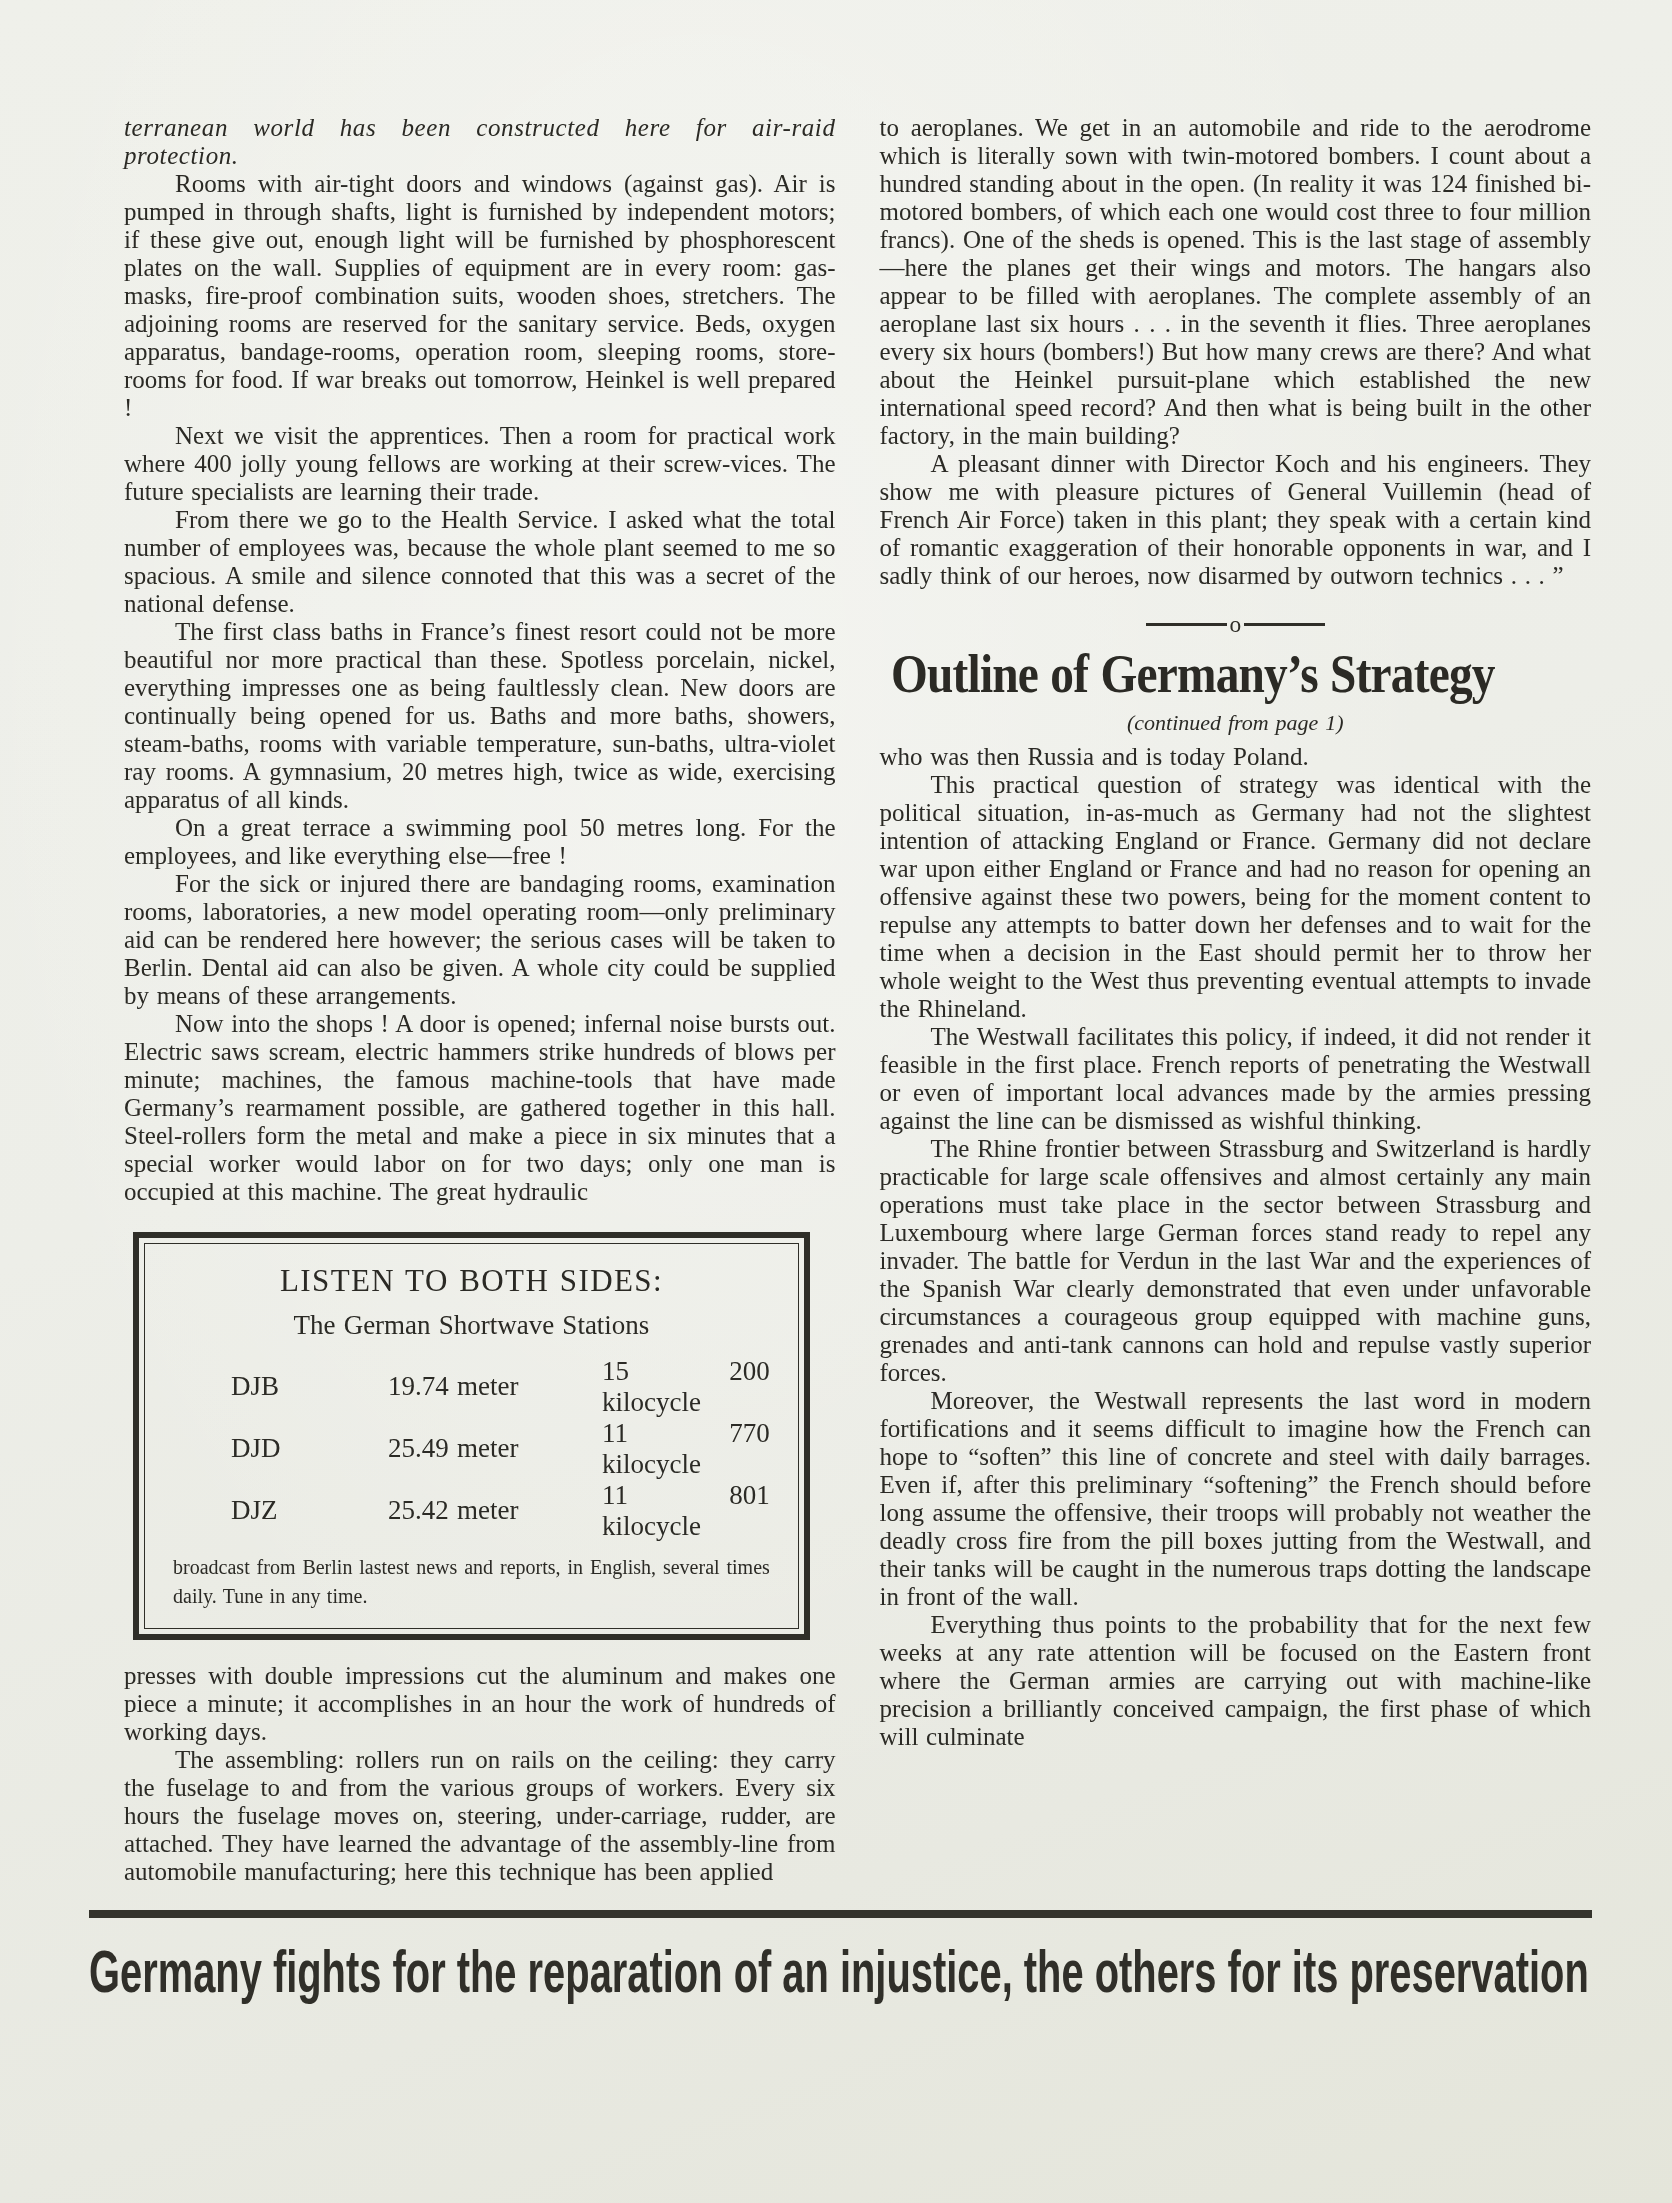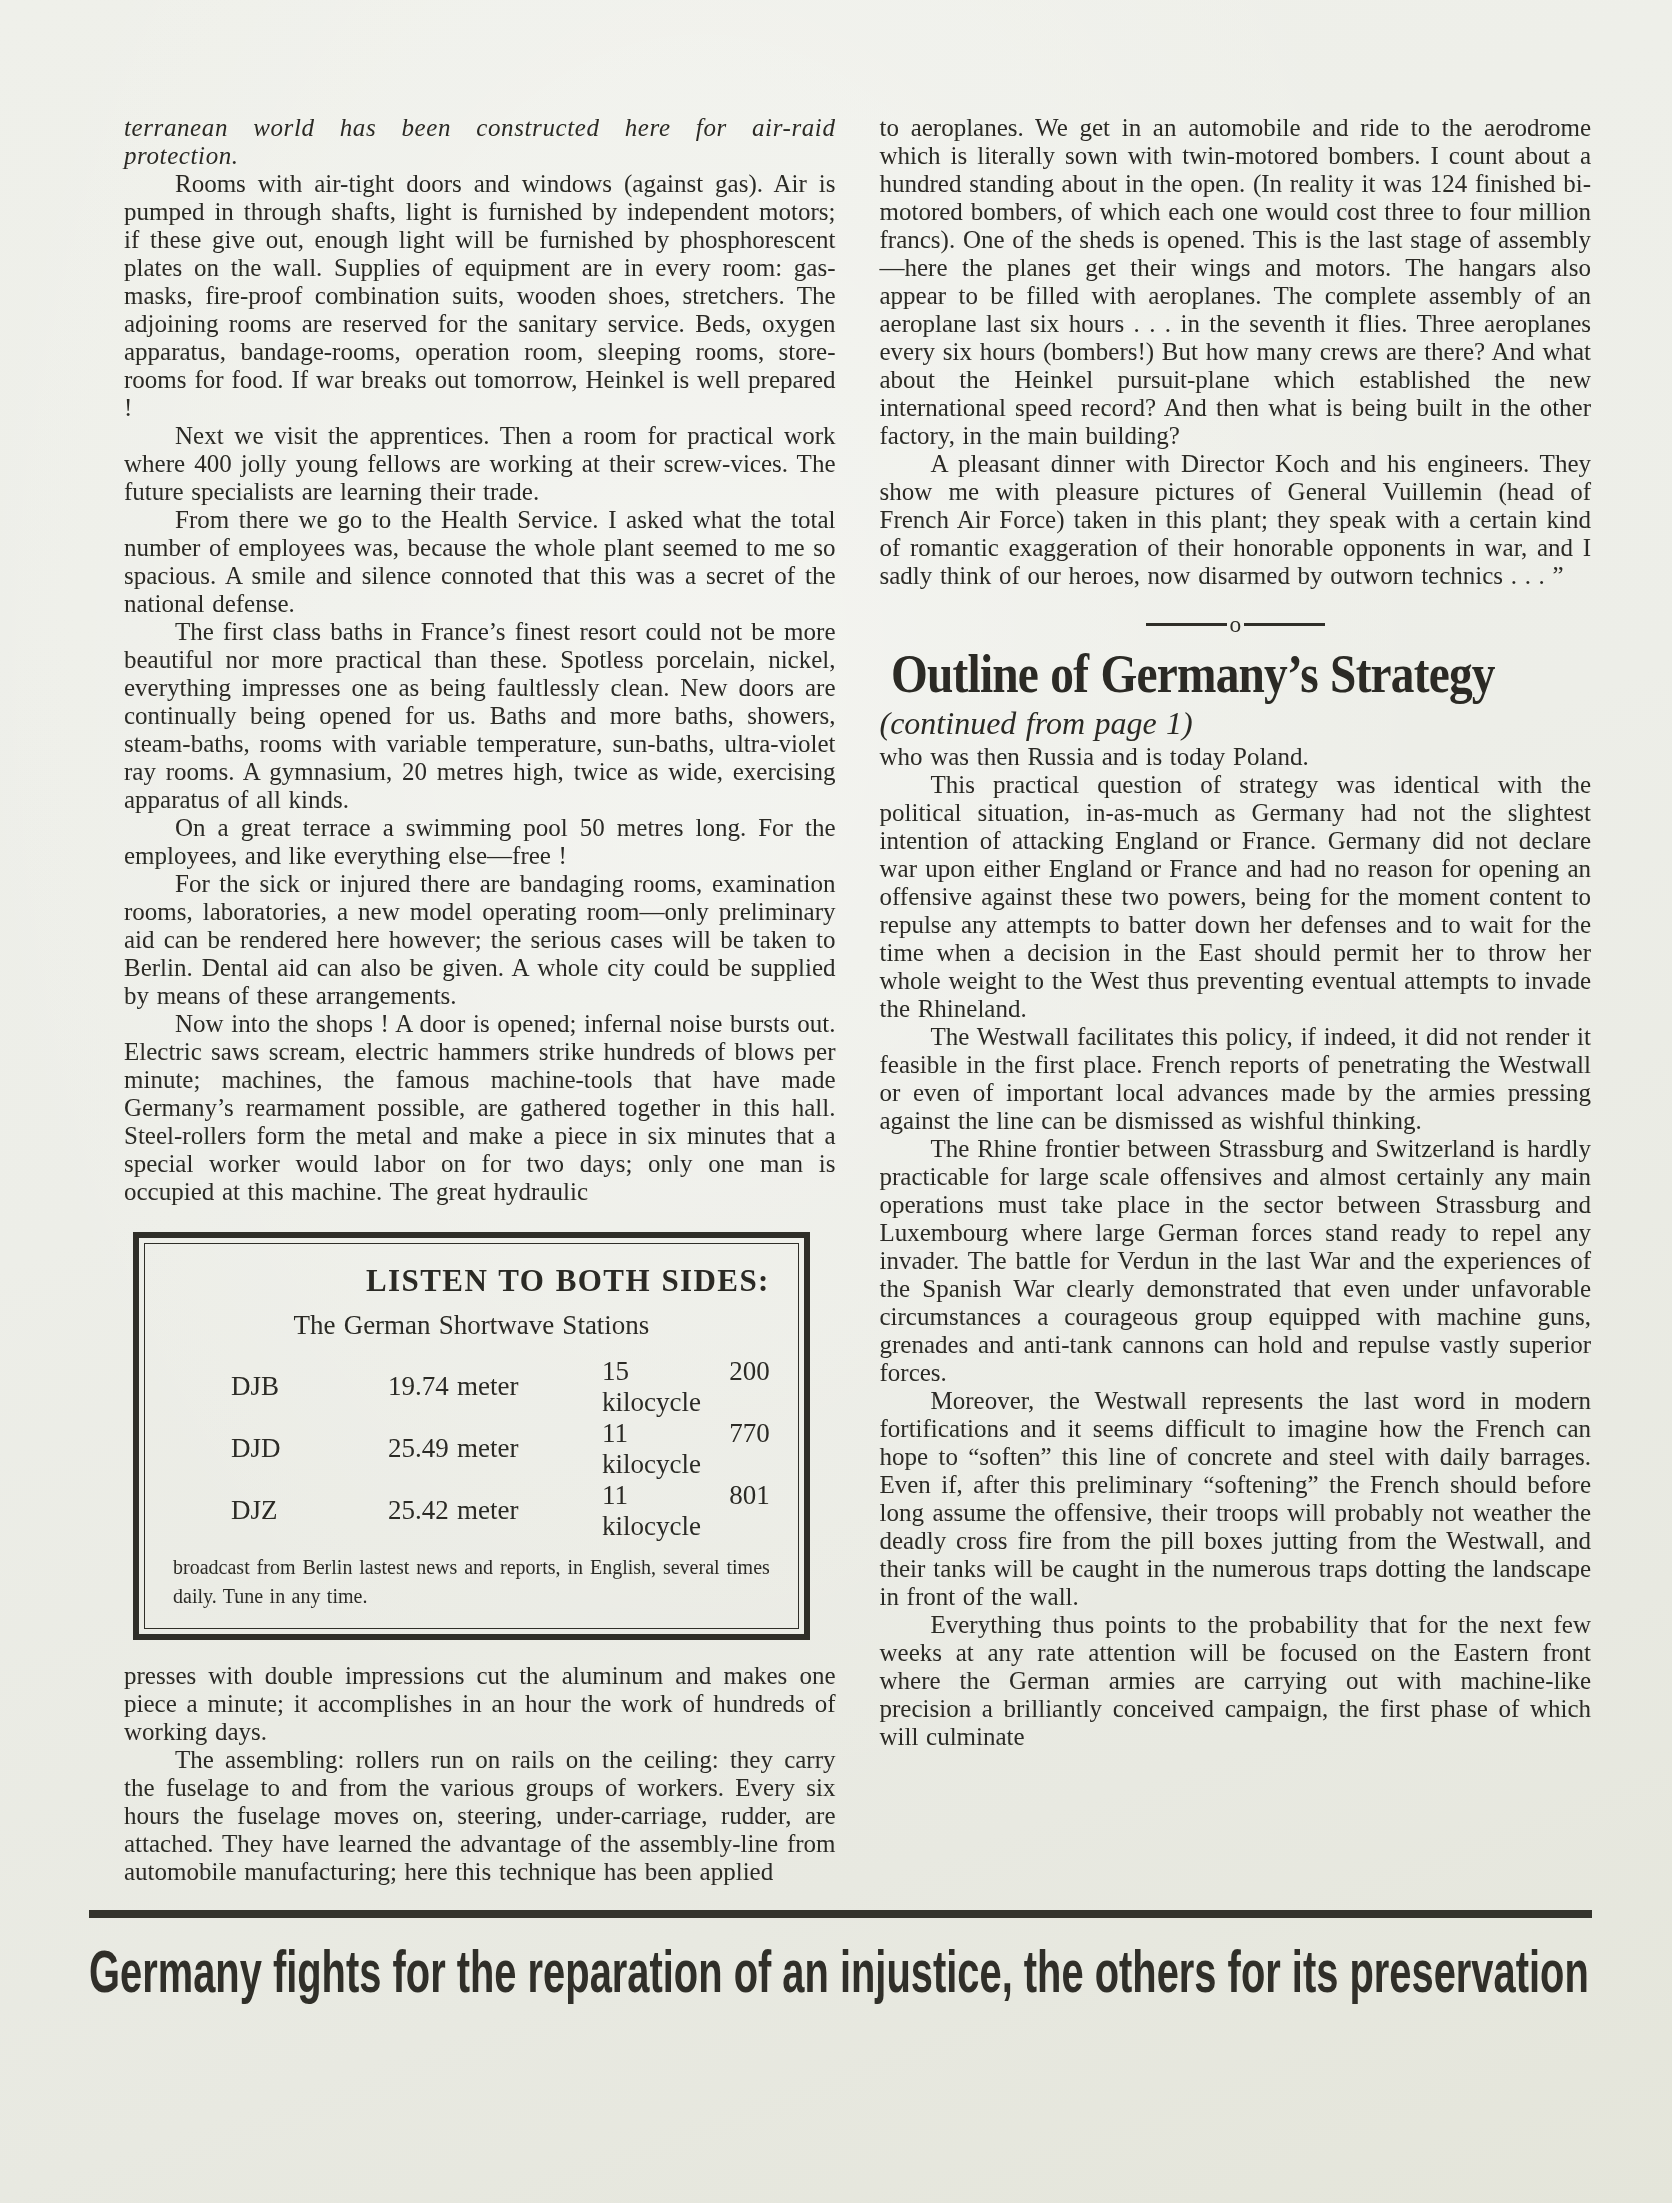--- a/index.html
+++ b/index.html
@@ -27,21 +27,21 @@
   .intro{letter-spacing:0.6px;}
 
   
   .box{
     margin:26px 26px 22.5px 9.4px;
     border:6.6px solid #2f2e28;
     padding:4.7px;
   }
   .box-inner{border:1.9px solid #2f2e28;padding:15px 28px 17px 28px;}
   .box-title{
-    text-align:right;font-weight:700;font-size:31px;line-height:37px;
+    text-align:center;font-weight:400;font-size:31px;line-height:37px;
     letter-spacing:1.4px;margin-top:3.7px;
   }
   .box-subtitle{text-align:center;font-size:27px;line-height:32px;margin-top:9.4px;}
   .stations{border-collapse:collapse;margin:15px 0 11.2px 58px;font-size:27px;}
   .stations td{padding:0;line-height:31px;}
   .stations td.c-code{width:157px;}
   .stations td.c-meter{width:214px;}
   .box-note{font-size:20px;line-height:29px;text-align:justify;margin-top:7.5px;}
 
   
@@ -50,21 +50,21 @@
     margin:22.5px 0 9.4px 0;font-size:23.4px;line-height:23.4px;gap:2.8px;color:#2f2e28;
   }
   .divider .bar{display:inline-block;width:81px;height:2.8px;background:#2f2e28;}
   .article-heading{
     margin:9.4px 0 3.7px 0;font-weight:700;font-size:54px;line-height:58px;
     letter-spacing:-0.9px;white-space:nowrap;text-align:center;
   }
   .article-heading .fit, .footer-headline .fit{
     display:inline-block;white-space:nowrap;transform-origin:left center;
   }
-  .article-sub{font-size:32px;line-height:32px;margin:1.9px 0 3.7px 0;}
+  .article-sub{text-align:center;font-size:22px;line-height:32px;margin:1.9px 0 3.7px 0;}
 
   
   .footer-rule{
     margin:24px 0 0 -35px;width:1503px;height:7.5px;background:#34332c;
   }
   .footer-headline{margin:19px 0 2px -35px;width:1503px;}
   .footer-headline .fit{
     font-family:"Liberation Sans", sans-serif;font-weight:700;
     font-size:60px;line-height:69px;color:#302f29;letter-spacing:0;
   }

